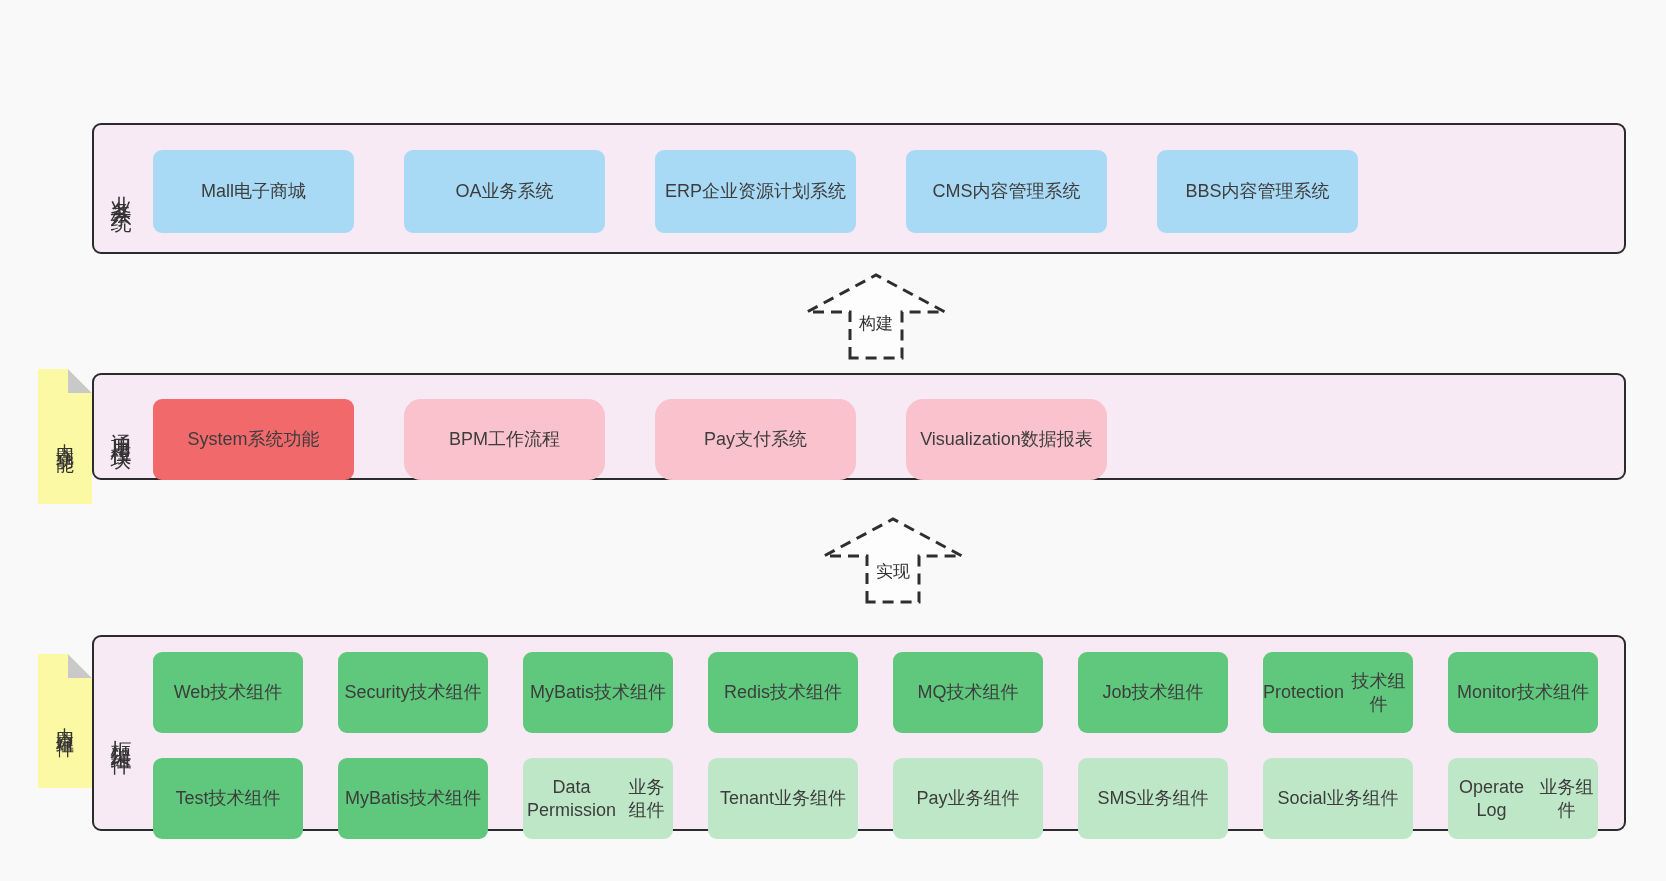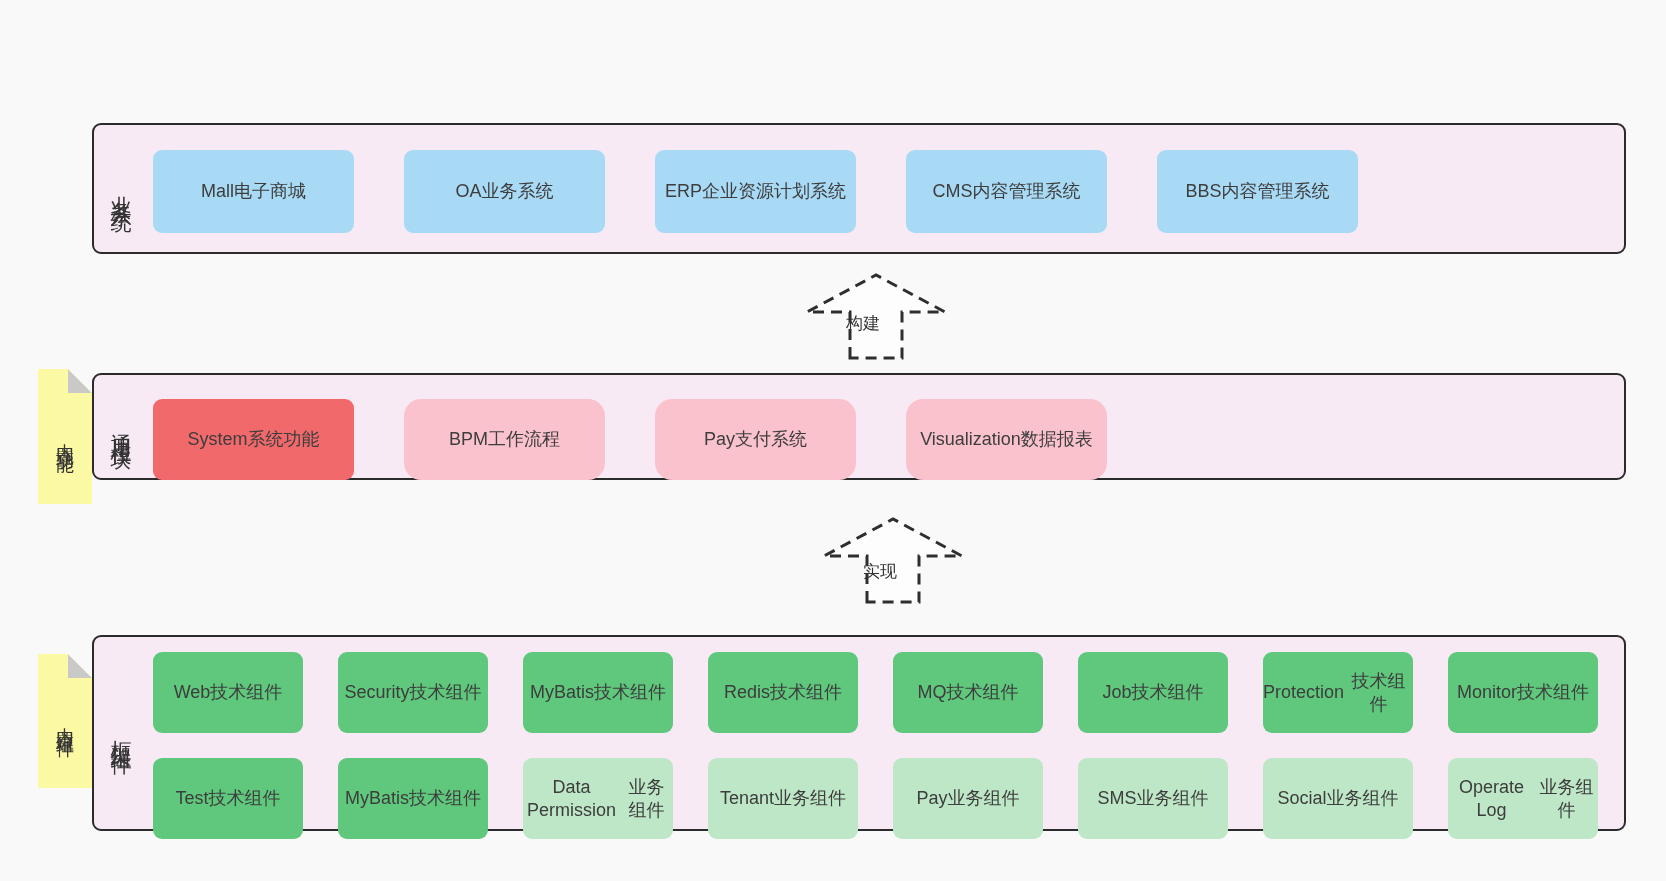--- a/index.html
+++ b/index.html
@@ -64,21 +64,21 @@
   
   .arrow-svg{position:absolute;}
   #arrow-build{left:802px;top:268px;}
   #arrow-implement{left:819px;top:512px;}
   .arrow-path{
     fill:var(--arrow-fill,#fdfdfd);
     stroke:var(--arrow,#2e2e2e);
     stroke-width:3;stroke-dasharray:11 7;stroke-linejoin:miter;
   }
   .arrow-label{
-    position:absolute;width:60px;text-align:left;
+    position:absolute;width:60px;text-align:center;
     font-size:17px;color:#333;
   }
   #label-build{left:846px;top:312px;}
   #label-implement{left:863px;top:560px;}
 </style>
 </head>
 <body>
 
 <div id="canvas">
 

